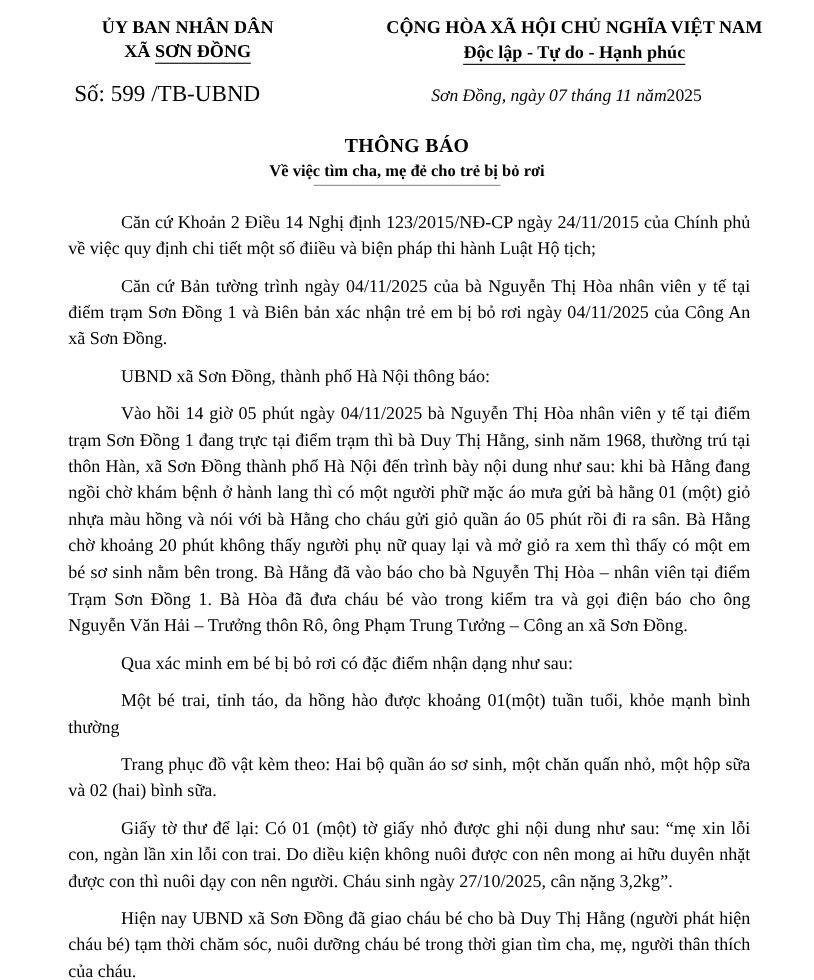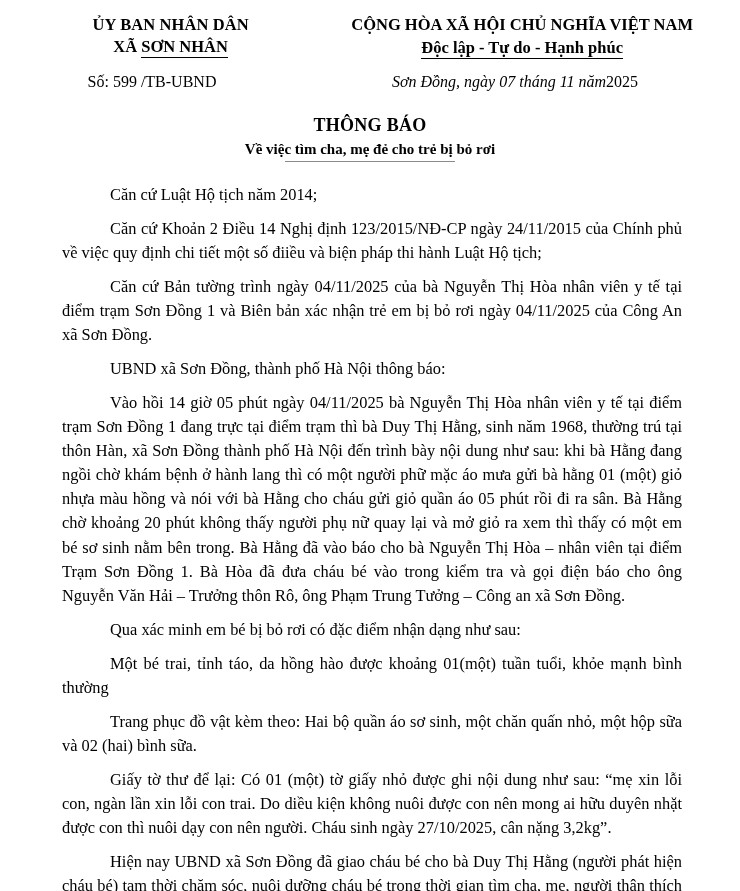--- a/index.html
+++ b/index.html
@@ -84,21 +84,21 @@
     display: flex;
     flex-direction: row;
     align-items: baseline;
     margin-top: 14px;
   }
   .number-col {
     width: 290px;
     text-align: center;
     padding-left: 14px;
     box-sizing: border-box;
-    font-size: 16px;
+    font-size: 21px;
     white-space: nowrap;
   }
   .date-col {
     width: 450px;
     text-align: center;
     box-sizing: border-box;
     font-size: 16px;
     font-style: italic;
     white-space: nowrap;
   }
@@ -155,40 +155,39 @@
   }
 </style>
 </head>
 <body>
 
 <div class="page">
 
   <div class="doc-header">
     <div class="header-left">
       <div class="org-line1">ỦY BAN NHÂN DÂN</div>
-      <div class="org-line2"><span>XÃ </span><span class="ul-part">SƠN NHÂN</span></div>
+      <div class="org-line2"><span>XÃ </span><span class="ul-part">SƠN ĐỒNG</span></div>
     </div>
     <div class="header-right">
       <div class="nation-line1">CỘNG HÒA XÃ HỘI CHỦ NGHĨA VIỆT NAM</div>
       <div class="nation-line2"><span class="ul-part">Độc lập - Tự do - Hạnh phúc</span></div>
     </div>
   </div>
 
   <div class="subheader">
     <div class="number-col">Số: 599 /TB-UBND</div>
     <div class="date-col"><span>Sơn Đồng, ngày 07  tháng 11  năm</span><span class="year">2025</span></div>
   </div>
 
   <div class="title-block">
     <div class="doc-title">THÔNG BÁO</div>
     <div class="doc-subtitle"><span>Về việc tìm cha, mẹ đẻ cho trẻ bị bỏ rơi</span><span class="subtitle-rule"></span></div>
   </div>
 
   <div class="body-block">
-    <p class="para">Căn cứ Luật Hộ tịch năm 2014;</p>
     <p class="para">Căn cứ Khoản 2 Điều 14 Nghị định 123/2015/NĐ-CP ngày 24/11/2015 của Chính phủ về việc quy định chi tiết một số điiều và biện pháp thi hành Luật Hộ tịch;</p>
     <p class="para">Căn cứ Bản tường trình ngày 04/11/2025 của bà Nguyễn Thị Hòa nhân viên y tế tại điểm trạm Sơn Đồng 1 và Biên bản xác nhận trẻ em bị bỏ rơi ngày 04/11/2025 của Công An xã Sơn Đồng.</p>
     <p class="para">UBND xã Sơn Đồng, thành phố Hà Nội thông báo:</p>
     <p class="para">Vào hồi 14 giờ 05 phút ngày 04/11/2025 bà Nguyễn Thị Hòa nhân viên y tế tại điểm trạm Sơn Đồng 1 đang trực tại điểm trạm thì bà Duy Thị Hằng, sinh năm 1968, thường trú tại thôn Hàn, xã Sơn Đồng thành phố Hà Nội đến trình bày nội dung như sau: khi bà Hằng đang ngồi chờ khám bệnh ở hành lang thì có một người phữ mặc áo mưa gửi bà hằng 01 (một) giỏ nhựa màu hồng và nói với bà Hằng cho cháu gửi giỏ quần áo 05 phút rồi đi ra sân. Bà Hằng chờ khoảng 20 phút không thấy người phụ nữ quay lại và mở giỏ ra xem thì thấy có một em bé sơ sinh nằm bên trong. Bà Hằng đã vào báo cho bà Nguyễn Thị Hòa – nhân viên tại điểm Trạm Sơn Đồng 1. Bà Hòa đã đưa cháu bé vào trong kiểm tra và gọi điện báo cho ông Nguyễn Văn Hải – Trưởng thôn Rô, ông Phạm Trung Tưởng – Công an xã Sơn Đồng.</p>
     <p class="para">Qua xác minh em bé bị bỏ rơi có đặc điểm nhận dạng như sau:</p>
     <p class="para">Một bé trai, tỉnh táo, da hồng hào được khoảng 01(một) tuần tuổi, khỏe mạnh bình thường</p>
     <p class="para">Trang phục đồ vật kèm theo: Hai bộ quần áo sơ sinh, một chăn quấn nhỏ, một hộp sữa và 02 (hai) bình sữa.</p>
     <p class="para">Giấy tờ thư để lại: Có 01 (một) tờ giấy nhỏ được ghi nội dung như sau: “mẹ xin lỗi con, ngàn lần xin lỗi con trai. Do diều kiện không nuôi được con nên mong ai hữu duyên nhặt được con thì nuôi dạy con nên người. Cháu sinh ngày 27/10/2025, cân nặng 3,2kg”.</p>
     <p class="para">Hiện nay UBND xã Sơn Đồng đã giao cháu bé cho bà Duy Thị Hằng (người phát hiện cháu bé) tạm thời chăm sóc, nuôi dưỡng cháu bé trong thời gian tìm cha, mẹ, người thân thích của cháu.</p>
   </div>

